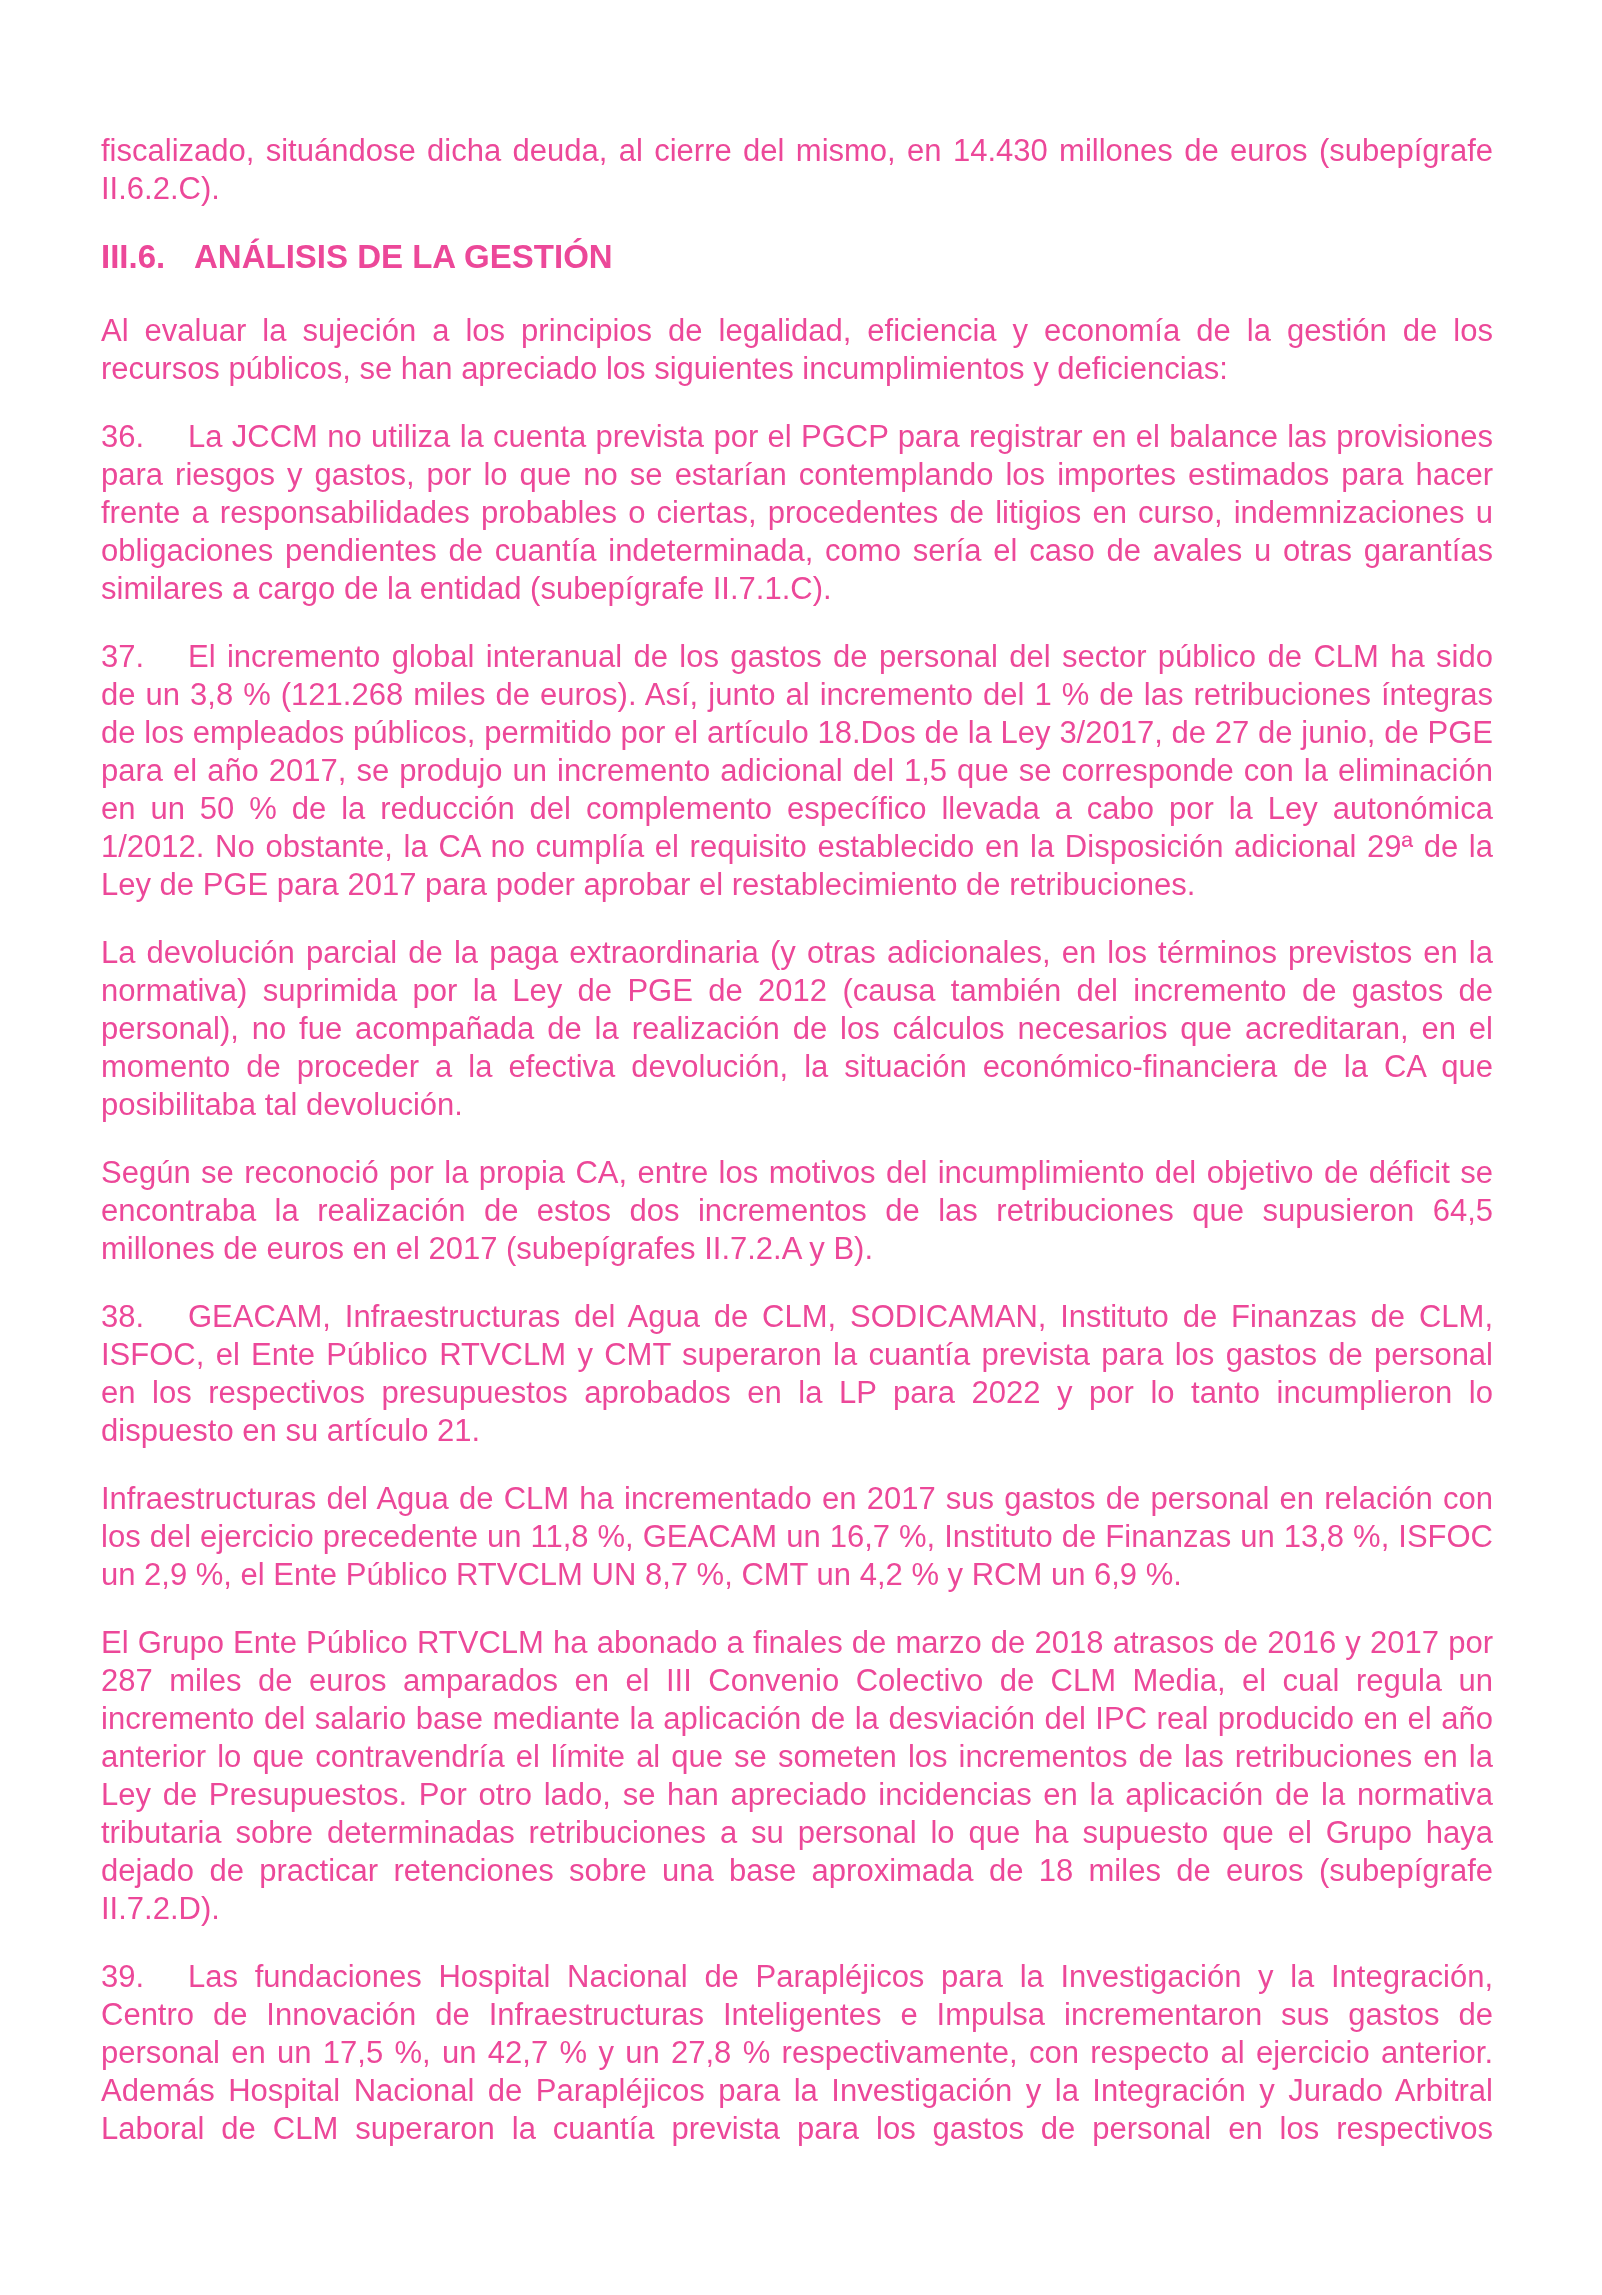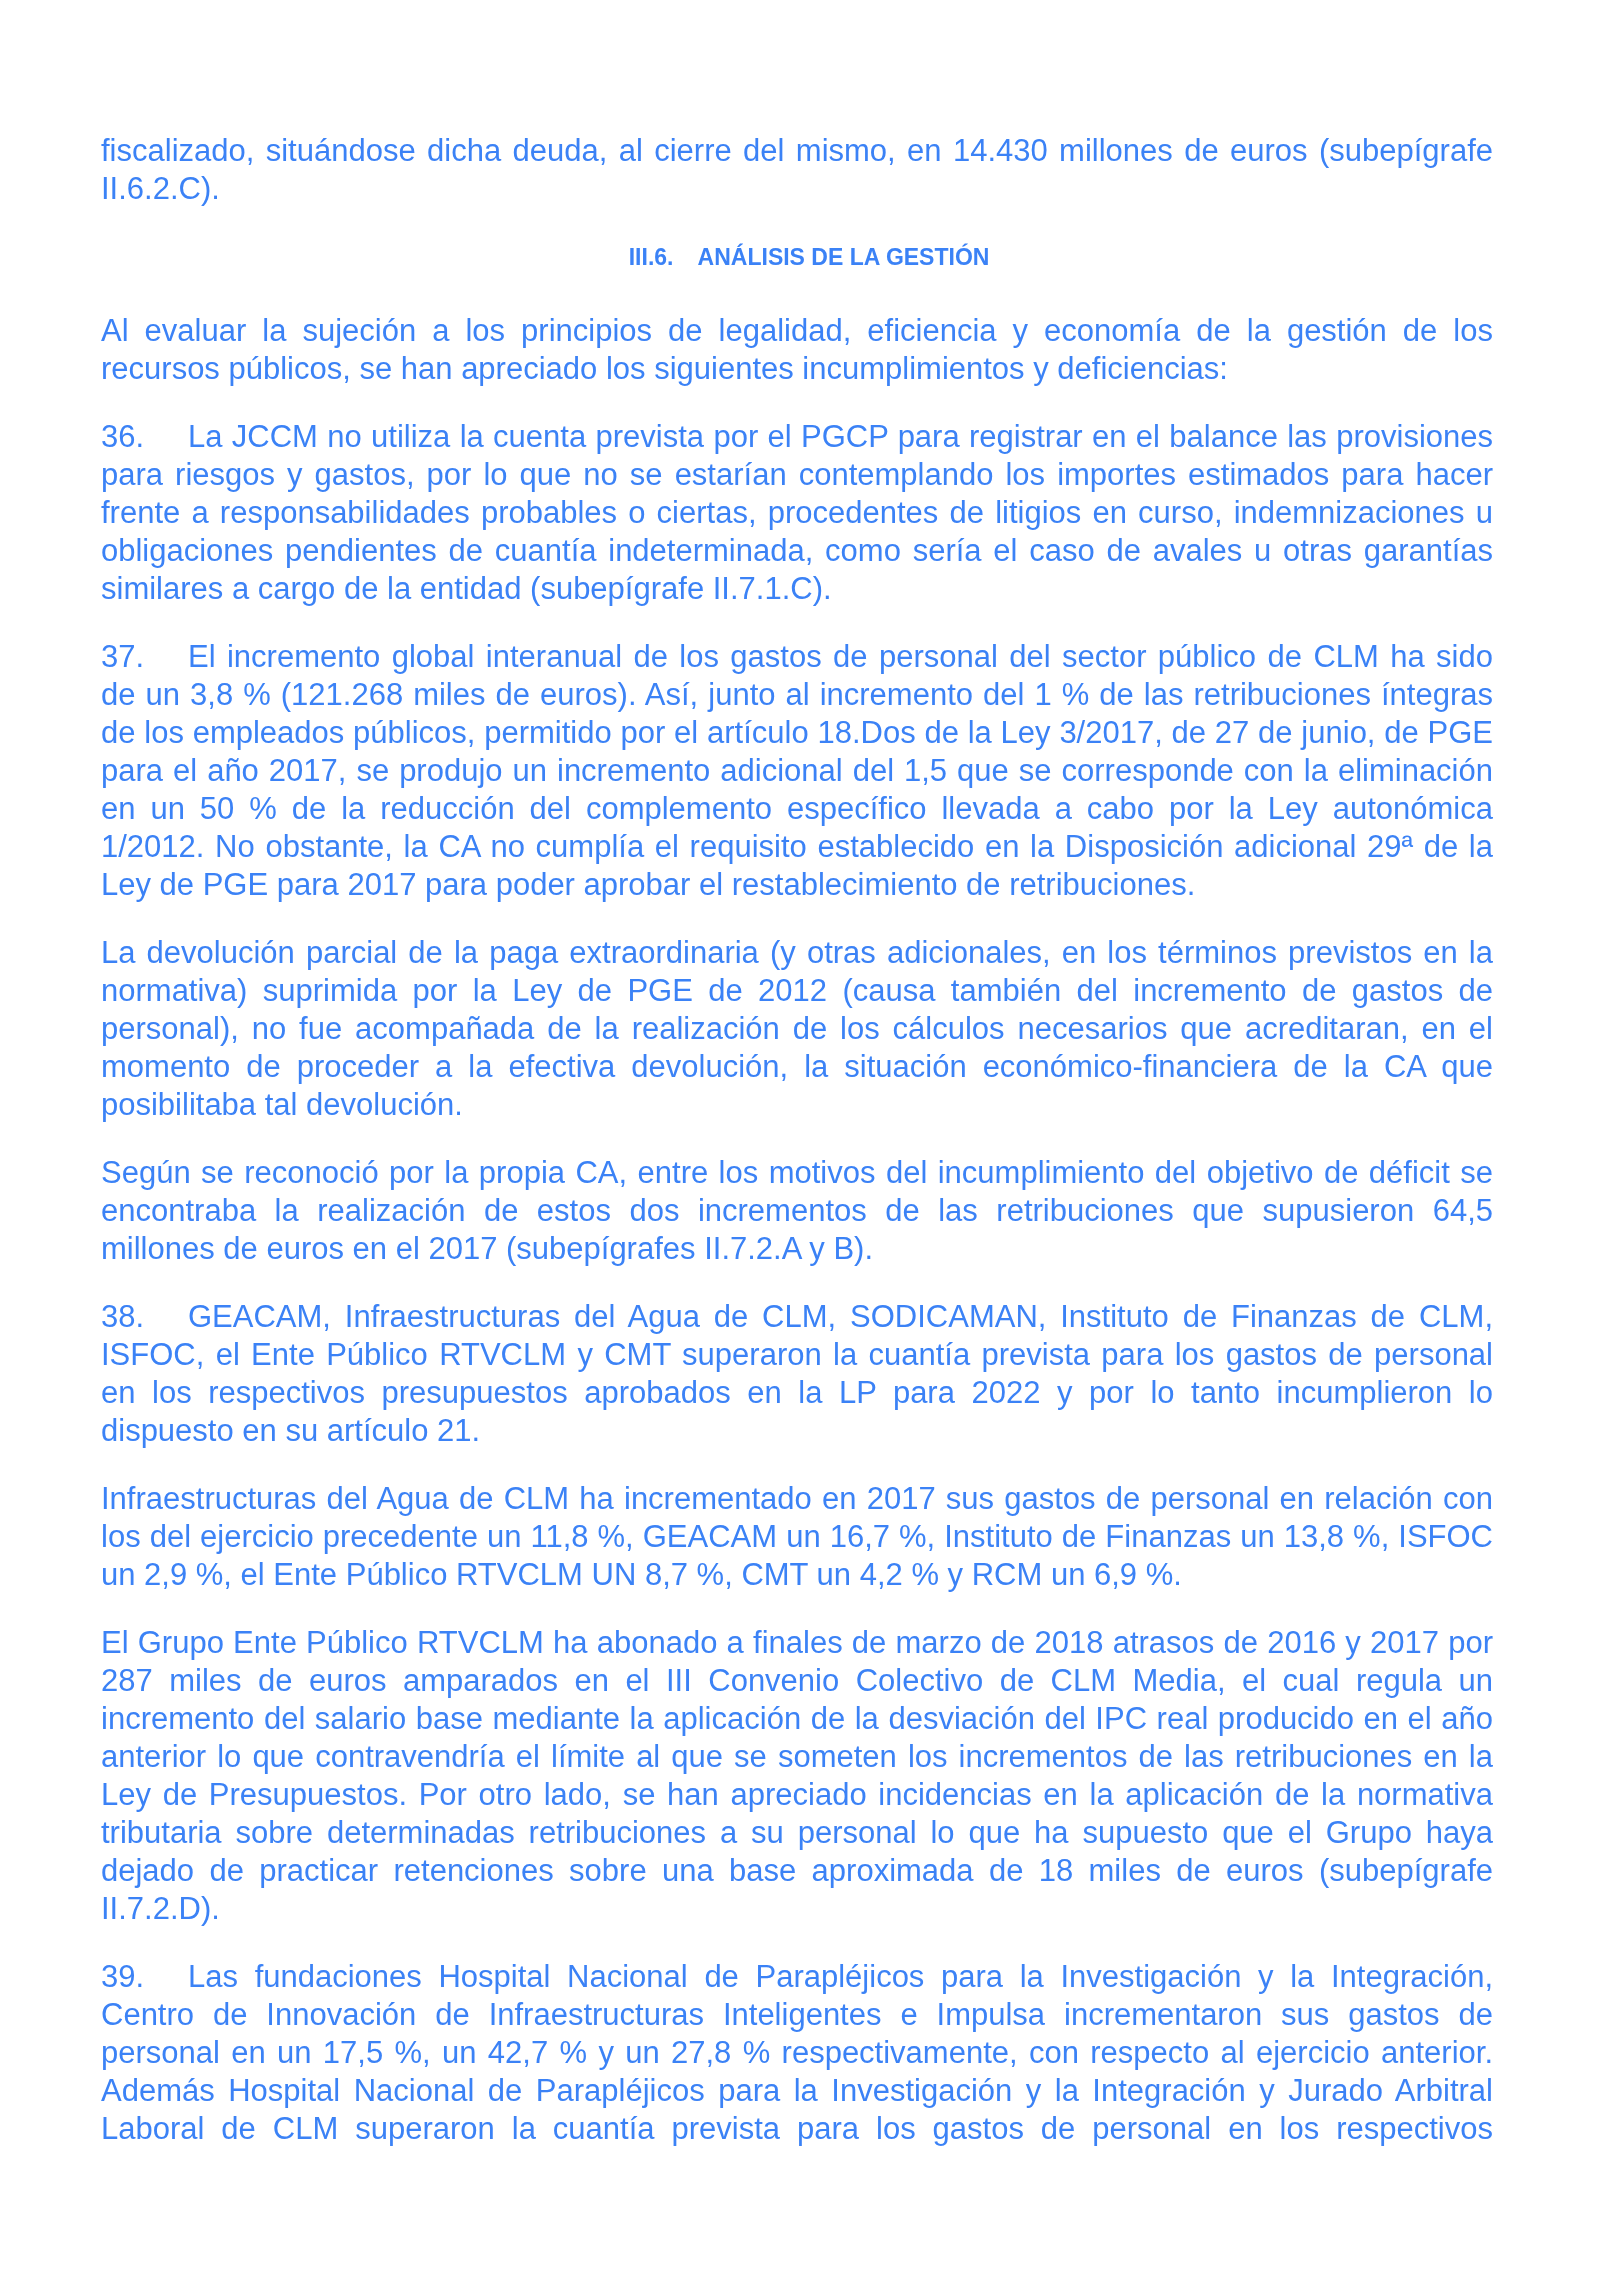--- a/index.html
+++ b/index.html
@@ -11,39 +11,39 @@
     width: 1603px;
     height: 2295px;
     overflow: hidden;
   }
   .page {
     box-sizing: border-box;
     width: 1603px;
     height: 2295px;
     padding: 132px 110px 0 101px;
     background: #ffffff;
-    color: #3b82f6;
+    color: #ec4899;
     font-family: "Liberation Sans", "DejaVu Sans", sans-serif;
     font-size: 31px;
     line-height: 38px;
     overflow: hidden;
   }
   .para {
     margin: 0 0 30px 0;
     text-align: justify;
   }
   .para.justify-last {
     text-align-last: justify;
   }
   .heading {
-    font-size: 23px;
+    font-size: 33px;
     line-height: 38px;
     font-weight: bold;
     margin: 28px 0 36px 0;
-    text-align: center;
+    text-align: left;
   }
   .hnum {
     display: inline-block;
     width: 93px;
   }
   .pnum {
     display: inline-block;
     width: 87px;
   }
 </style>

